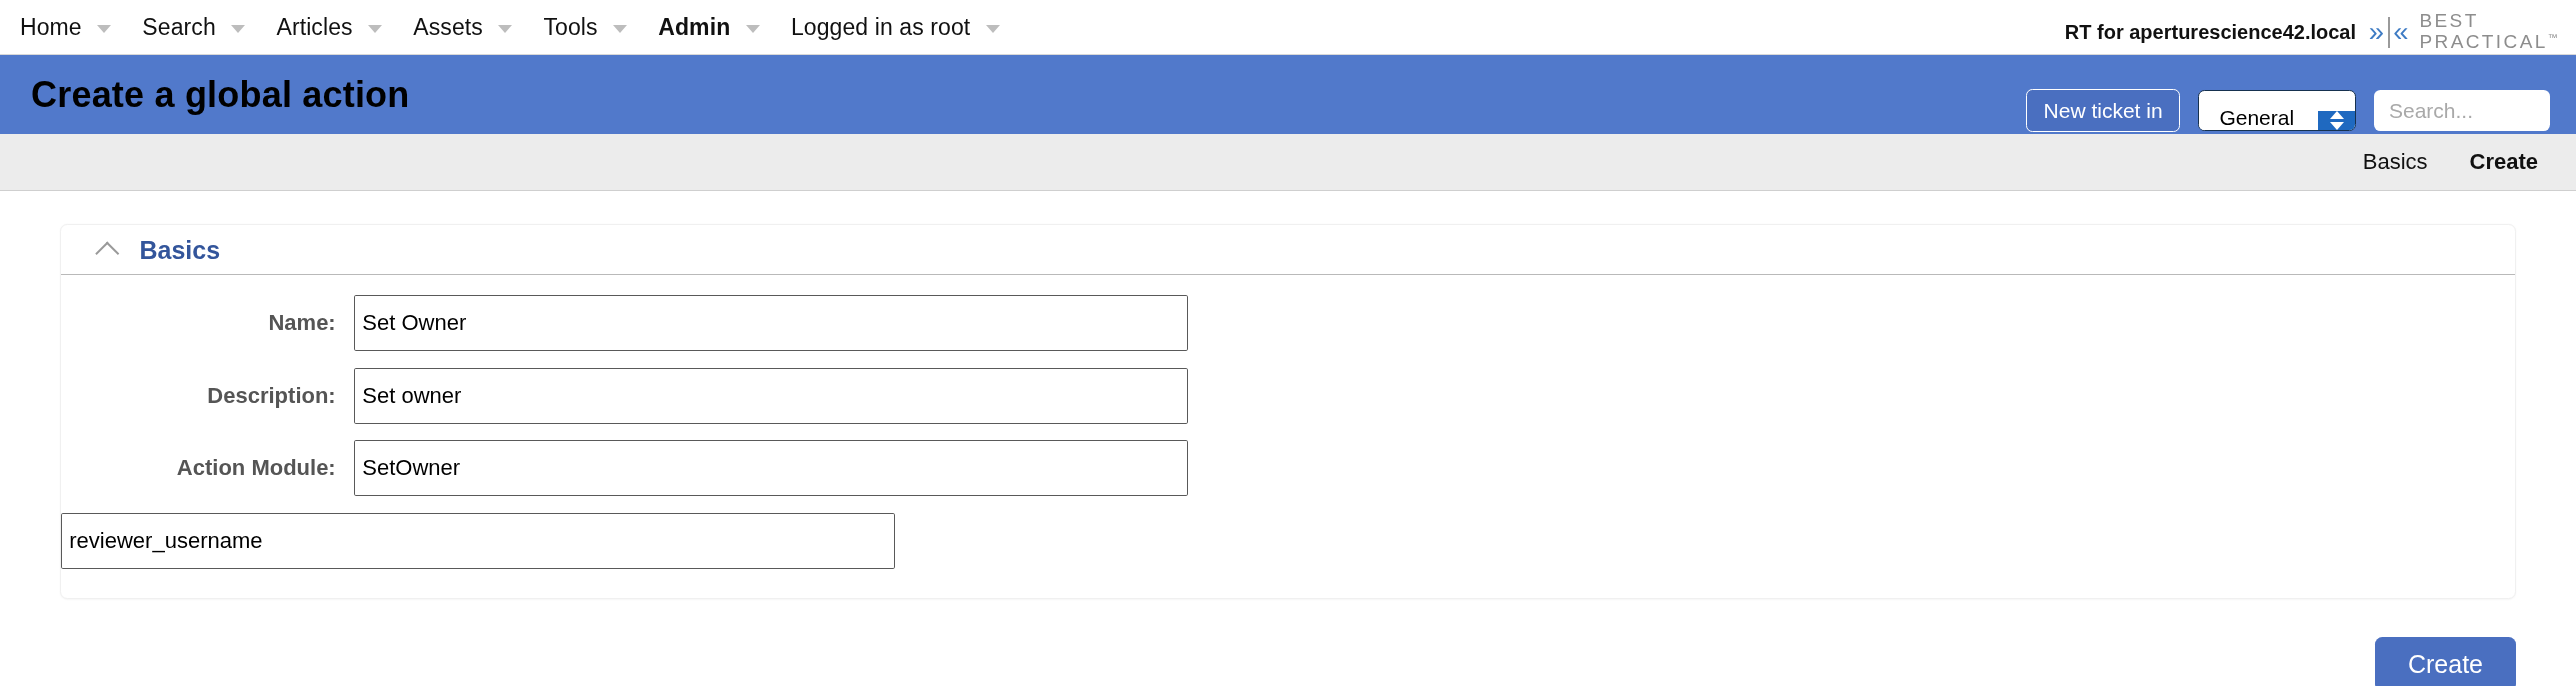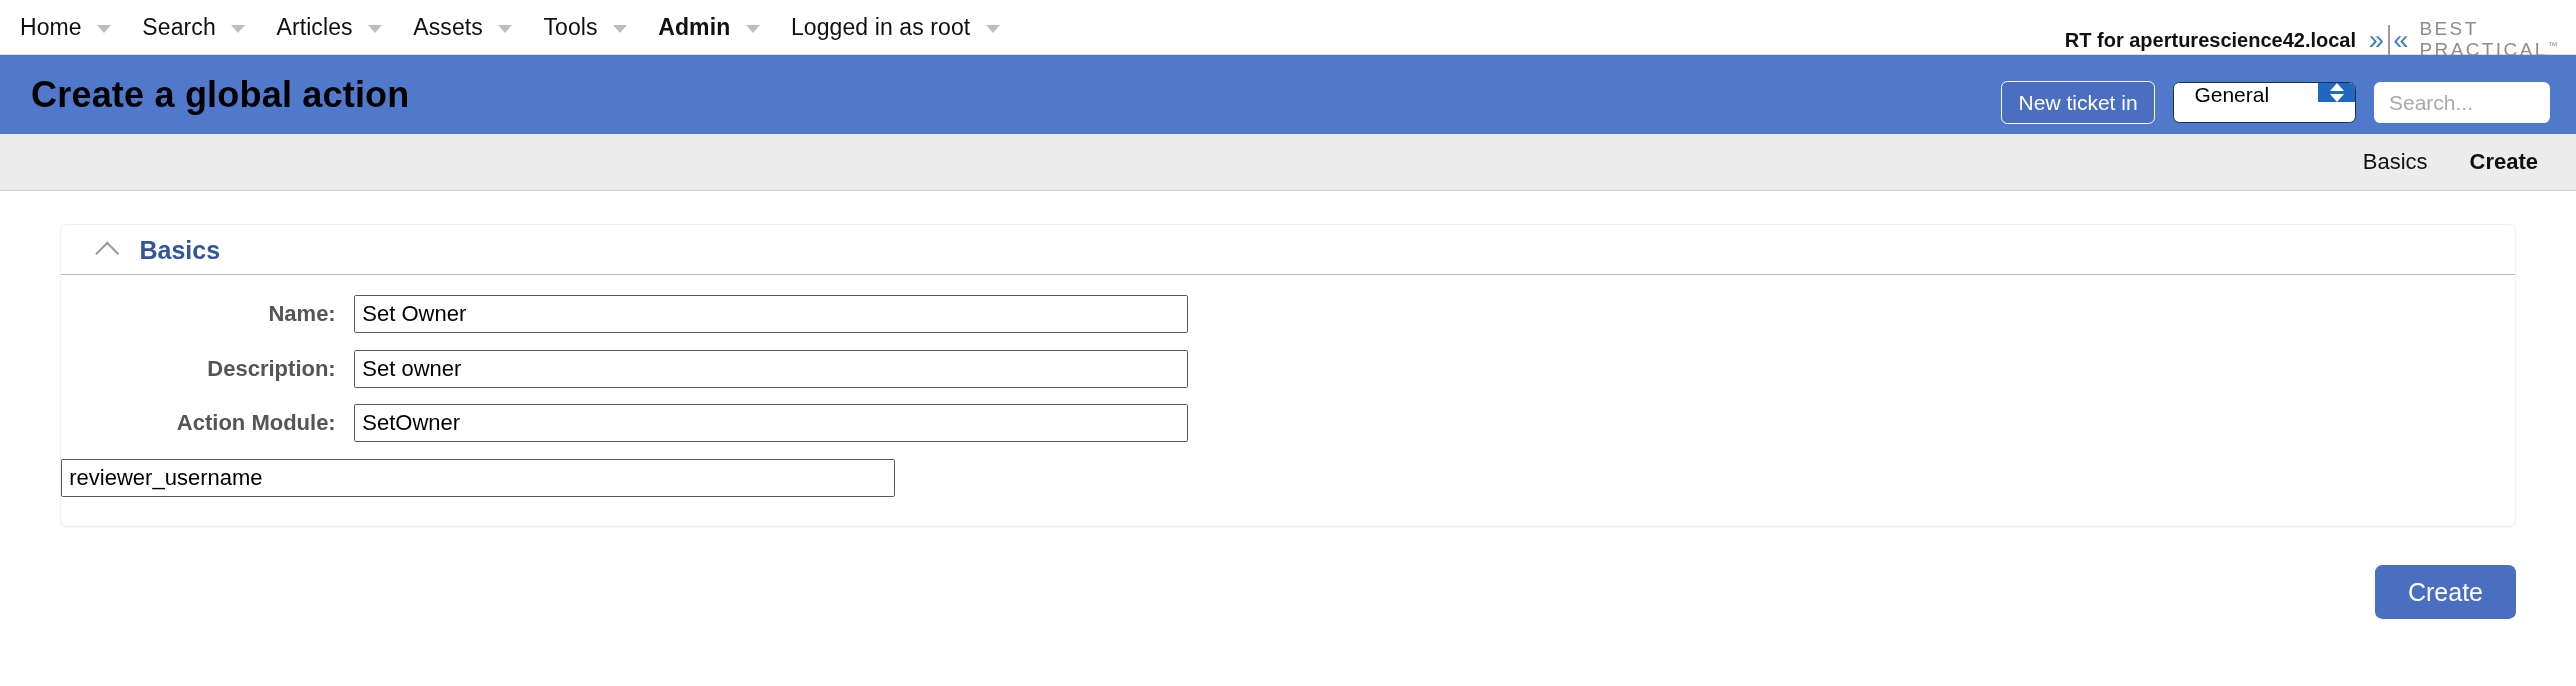--- a/index.html
+++ b/index.html
@@ -40,21 +40,21 @@
     border-left: 7.3px solid transparent;
     border-right: 7.3px solid transparent;
     border-top: 8.2px solid #bdbdbd;
     margin-left: 15.6px;
     margin-top: 3.7px;
   }
 
   .nav-right {
     position: absolute;
     right: 18.3px;
-    top: 16px;
+    top: 8px;
     height: 48px;
     display: flex;
     align-items: center;
     gap: 0;
   }
   .rt-instance {
     font-size: 20px;
     font-weight: bold;
     color: #111111;
     white-space: nowrap;
@@ -100,47 +100,46 @@
   }
   .pagehead-title {
     font-size: 36px;
     font-weight: bold;
     color: #000000;
     letter-spacing: 0.2px;
   }
   .pagehead-tools {
     position: absolute;
     right: 25.6px;
-    top: 8px;
+    top: 16px;
     height: 79px;
     display: flex;
     align-items: center;
     gap: 18.3px;
   }
   .btn-newticket {
     background: #4a6fc0;
     border: 1.8px solid #ffffff;
     border-radius: 6.4px;
     color: #ffffff;
     font-size: 21px;
     padding: 8.2px 16.5px;
     cursor: pointer;
     font-family: "Liberation Sans", sans-serif;
     white-space: nowrap;
   }
   .queue-select {
     display: flex;
-    align-items: flex-start;
+    align-items: flex-end;
     border: 1.8px solid #16314f;
     border-radius: 6.4px;
     overflow: hidden;
     height: 41px;
     cursor: pointer;
     background: #ffffff;
-    gap: 25px;
   }
   .queue-select .qs-value {
     background: #ffffff;
     color: #000000;
     font-size: 21px;
     display: flex;
     align-items: center;
     padding: 0 24px 0 20px;
     white-space: nowrap;
   }
@@ -241,21 +240,21 @@
     width: 293px;
     text-align: right;
     font-size: 22px;
     font-weight: bold;
     color: #555555;
     padding-right: 18.3px;
     white-space: nowrap;
   }
   .form-input {
     width: 834px;
-    height: 38px;
+    height: 56px;
     border: 1.8px solid #595959;
     border-radius: 1.8px;
     background: #ffffff;
     font-size: 22px;
     color: #000000;
     padding: 0 7.3px;
     font-family: "Liberation Sans", sans-serif;
     outline: none;
   }
 

